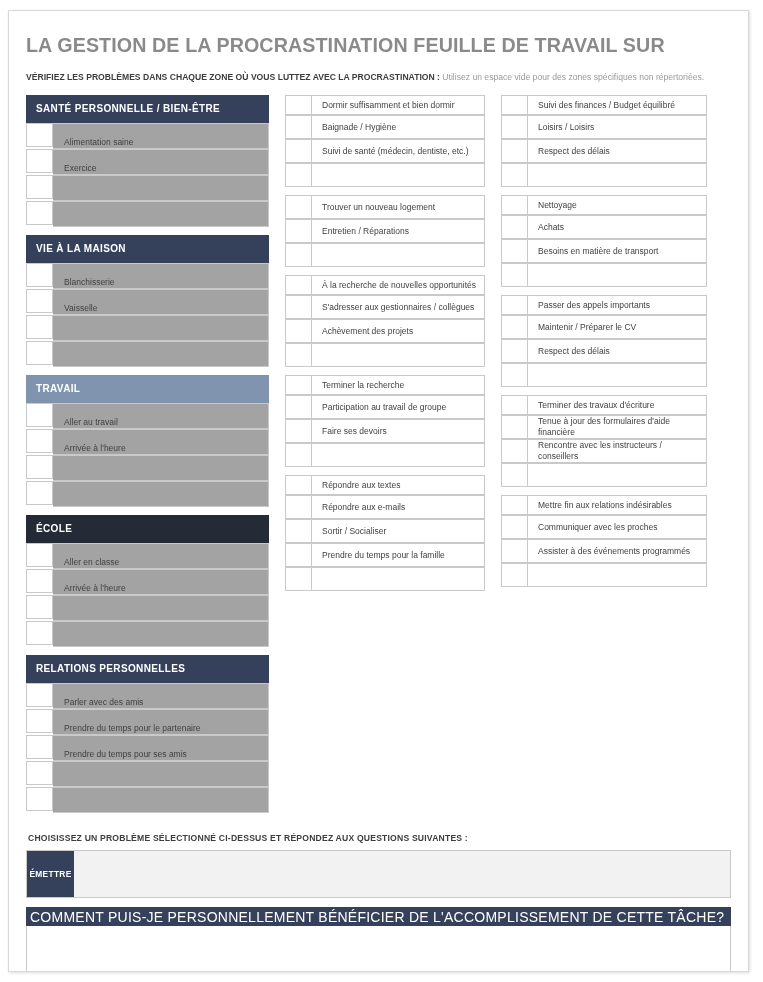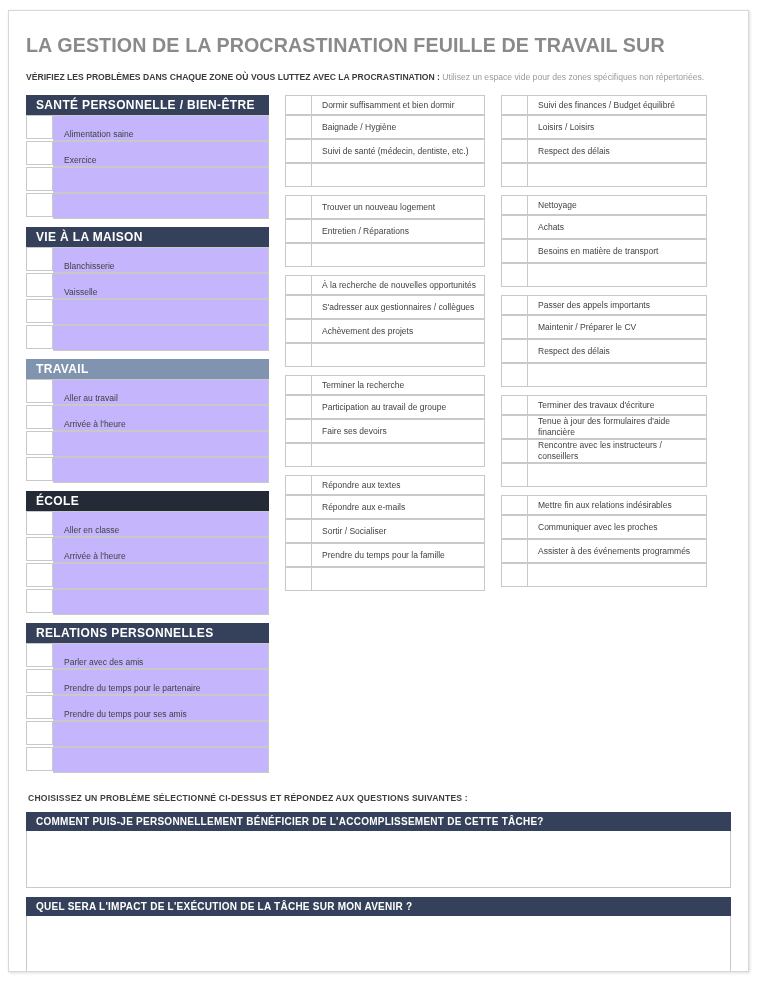--- a/index.html
+++ b/index.html
@@ -75,26 +75,26 @@
     width: 27px;
     min-width: 27px;
     border: 1px solid #c9c9c9;
     box-sizing: border-box;
     background: #fff;
   }
 
   .hdr {
     background: #35415a;
     color: #ffffff;
-    font-size: 12px;
+    font-size: 10px;
     font-weight: bold;
     letter-spacing: 0.35px;
     padding: 6px 0 6px 9px;
     box-sizing: border-box;
-    height: 20px;
+    height: 28px;
     line-height: 8px;
     display: flex;
     align-items: center;
     border: 1px solid #35415a;
     white-space: nowrap;
   }
   .hdr.light { background: #8094b0; border-color: #8094b0; }
   .hdr.dark  { background: #242b36; border-color: #242b36; }
 
   .row {
@@ -106,21 +106,21 @@
     border: 1px solid #c9c9c9;
     border-left: none;
     box-sizing: border-box;
     font-size: 8.5px;
     line-height: 11px;
     color: #3f3f3f;
     padding: 18px 6px 6px 11px;
     min-height: 24px;
     display: flex;
     align-items: center;
-    background: #c4b5fd;
+    background: #a3a3a3;
   }
 
   
   .rowp { display: flex; align-items: stretch; }
   .rowp .cb { border: 1px solid #c9c9c9; }
   .rowp .cell {
     flex: 1;
     border: 1px solid #c9c9c9;
     border-left: none;
     box-sizing: border-box;
@@ -168,24 +168,24 @@
     box-sizing: border-box;
   }
   .issue-field {
     flex: 1;
     background: #f2f2f2;
     height: 46px;
   }
   .qbar {
     background: #35415a;
     color: #fff;
-    font-size: 10px;
-    font-weight: bold;
+    font-size: 14px;
+    font-weight: normal;
     letter-spacing: 0.25px;
-    padding: 6px 0 6px 10px;
+    padding: 6px 0 6px 4px;
     height: 19px;
     box-sizing: border-box;
     display: flex;
     align-items: center;
     margin-top: 9px;
   }
   .ans {
     border: 1px solid #c9c9c9;
     border-top: none;
     background: #ffffff;
@@ -491,20 +491,24 @@
             <div class="rowp h24">
               <div class="cb" style="height: 24px;"></div>
               <div class="cell" style="height: 24px; min-height: 24px;"></div>
             </div>
           </div>
         </div>
     </div>
 
     <div class="sec2-label">CHOISISSEZ UN PROBLÈME SÉLECTIONNÉ CI-DESSUS ET RÉPONDEZ AUX QUESTIONS SUIVANTES :</div>
 
+    <div class="issue-wrap">
+      <div class="issue-tag">ÉMETTRE</div>
+      <div class="issue-field"></div>
+    </div>
 
     <div id="question-list">
         <div class="qbar">COMMENT PUIS-JE PERSONNELLEMENT BÉNÉFICIER DE L'ACCOMPLISSEMENT DE CETTE TÂCHE?</div>
         <div class="ans tall"></div>
         <div class="qbar">QUEL SERA L'IMPACT DE L'EXÉCUTION DE LA TÂCHE SUR MON AVENIR ?</div>
         <div class="ans tall2"></div>
       </div>
 
   </div>
 </div>

